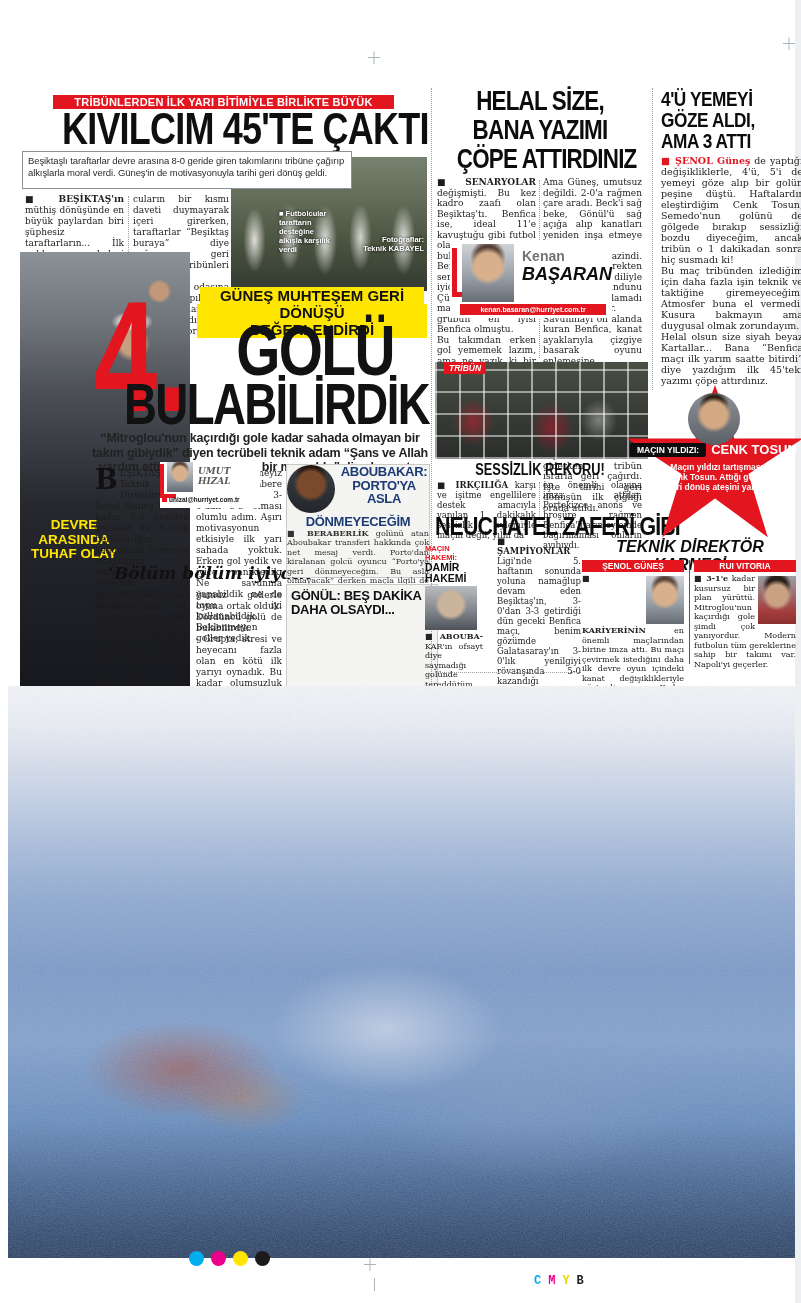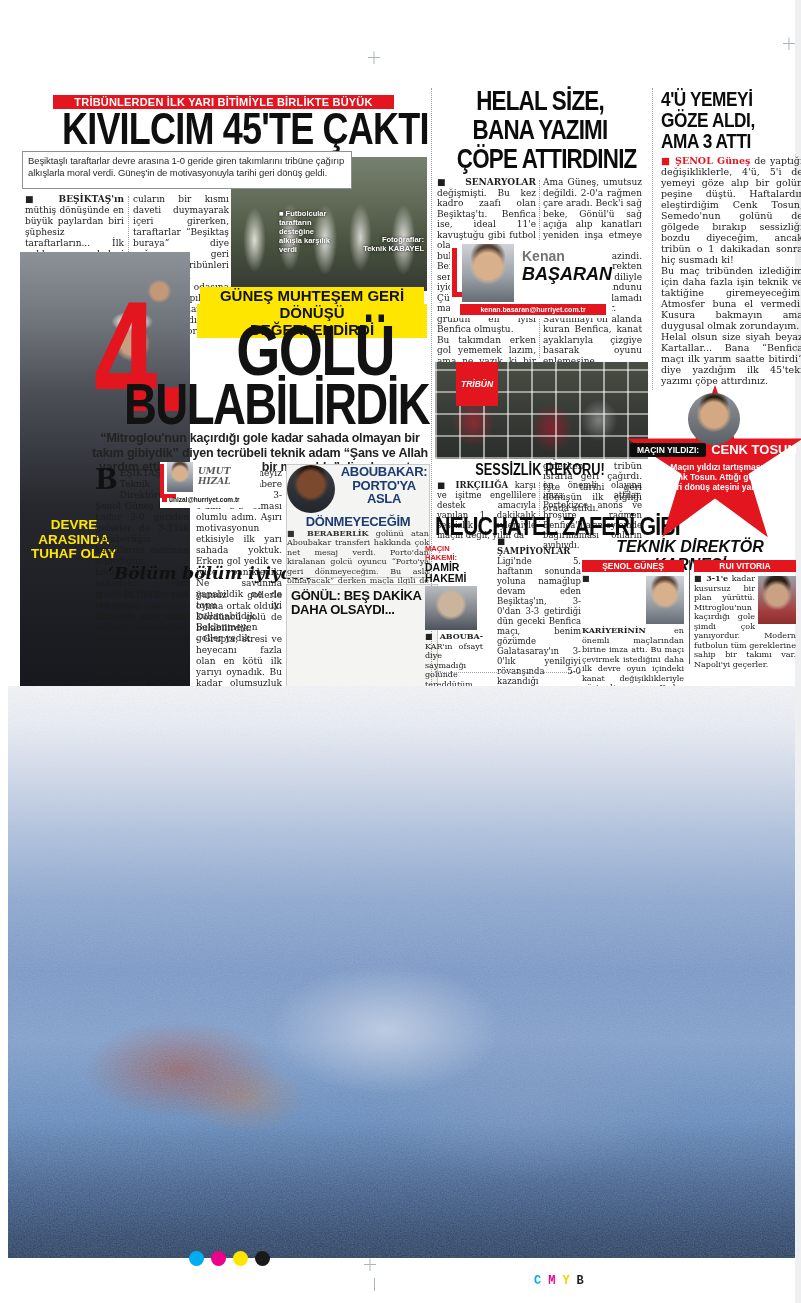--- a/index.html
+++ b/index.html
@@ -126,22 +126,22 @@
 
   
   #tribun-photo{left:435px;top:362px;width:213px;height:97px;
     background:
       repeating-linear-gradient(90deg,rgba(250,250,248,.55) 0 2px,transparent 2px 24px),
       repeating-linear-gradient(0deg,rgba(250,250,248,.5) 0 2px,transparent 2px 22px),
       radial-gradient(ellipse 30px 34px at 18% 62%,rgba(160,40,50,.8),transparent 70%),
       radial-gradient(ellipse 30px 36px at 55% 68%,rgba(150,30,45,.8),transparent 70%),
       radial-gradient(ellipse 26px 30px at 77% 60%,rgba(200,200,200,.5),transparent 70%),
       linear-gradient(180deg,#4a4f45 0%,#3a3e38 45%,#2b2e2b 100%);}
-  #tribun-label{left:456px;top:362px;background:#e3151f;color:#fff;font-weight:bold;
-                font-style:italic;font-size:8.5px;line-height:12px;padding:16px 5px;}
+  #tribun-label{left:444px;top:362px;background:#e3151f;color:#fff;font-weight:bold;
+                font-style:italic;font-size:8.5px;line-height:12px;padding:0 5px;}
 
   
   #sestitle{left:437px;top:461px;width:206px;text-align:center;color:#0d0d0d;
             font-weight:900;font-size:16px;}
   #sescol1{left:437px;top:480px;width:99px;height:46px;}
   #sesdiv{left:539px;top:482px;height:40px;width:0;border-left:1px dotted #98a0a6;}
   #sescol2{left:543px;top:480px;width:99px;height:46px;}
   .ses{font-size:8.5px;line-height:10px;color:#1d1d1d;}
 
   
@@ -224,21 +224,21 @@
   </div>
 
   <div class="abs" id="players-photo">
     <div class="abs pcap" id="pcap1">■ Futbolcular taraftarın desteğine alkışla karşılık verdi</div>
     <div class="abs pcap" id="pcredit">
       <span>Fotoğraflar:</span><br>
       <span>Teknik KABAYEL</span>
     </div>
   </div>
 
-  <div class="abs" id="deckbox">Beşiktaşlı taraftarlar devre arasına 1-0 geride giren takımlarını tribüne çağırıp alkışlarla moral verdi. Güneş'in de motivasyonuyla tarihi geri dönüş geldi.</div>
+  <div class="abs" id="deckbox">Beşiktaşlı taraftarlar devre arasına 8-0 geride giren takımlarını tribüne çağırıp alkışlarla moral verdi. Güneş'in de motivasyonuyla tarihi geri dönüş geldi.</div>
 
   <div class="abs ser just" id="ts-col1">
     <b>■ BEŞİKTAŞ'ın</b>
     <span>müthiş dönüşünde en büyük paylardan biri şüphesiz taraftarların... İlk golden sonra kaleci Fabri'ye moral veren, 3-0 olduktan sonra bile takımları lehine coşkuyla tezahürat yapan siyah beyazlılar, ilk 45 dakikanın sona ermesinden sonra futbolcuları tribüne çağırdı. Oyun-</span>
   </div>
   <div class="abs" id="ts-div"></div>
   <div class="abs ser just" id="ts-col2">cuların bir kısmı daveti duymayarak içeri girerken, taraftarlar “Beşiktaş buraya” diye çağırınca geri dönerek tribünleri selamladılar. Soyunma odasına giderken yapılan bu jest oyuncuları hem duygulandırdı hem de morallerini yükseltti.</div>
 
   <div class="abs" id="coach-photo">
     <div class="abs" id="sb-title">

